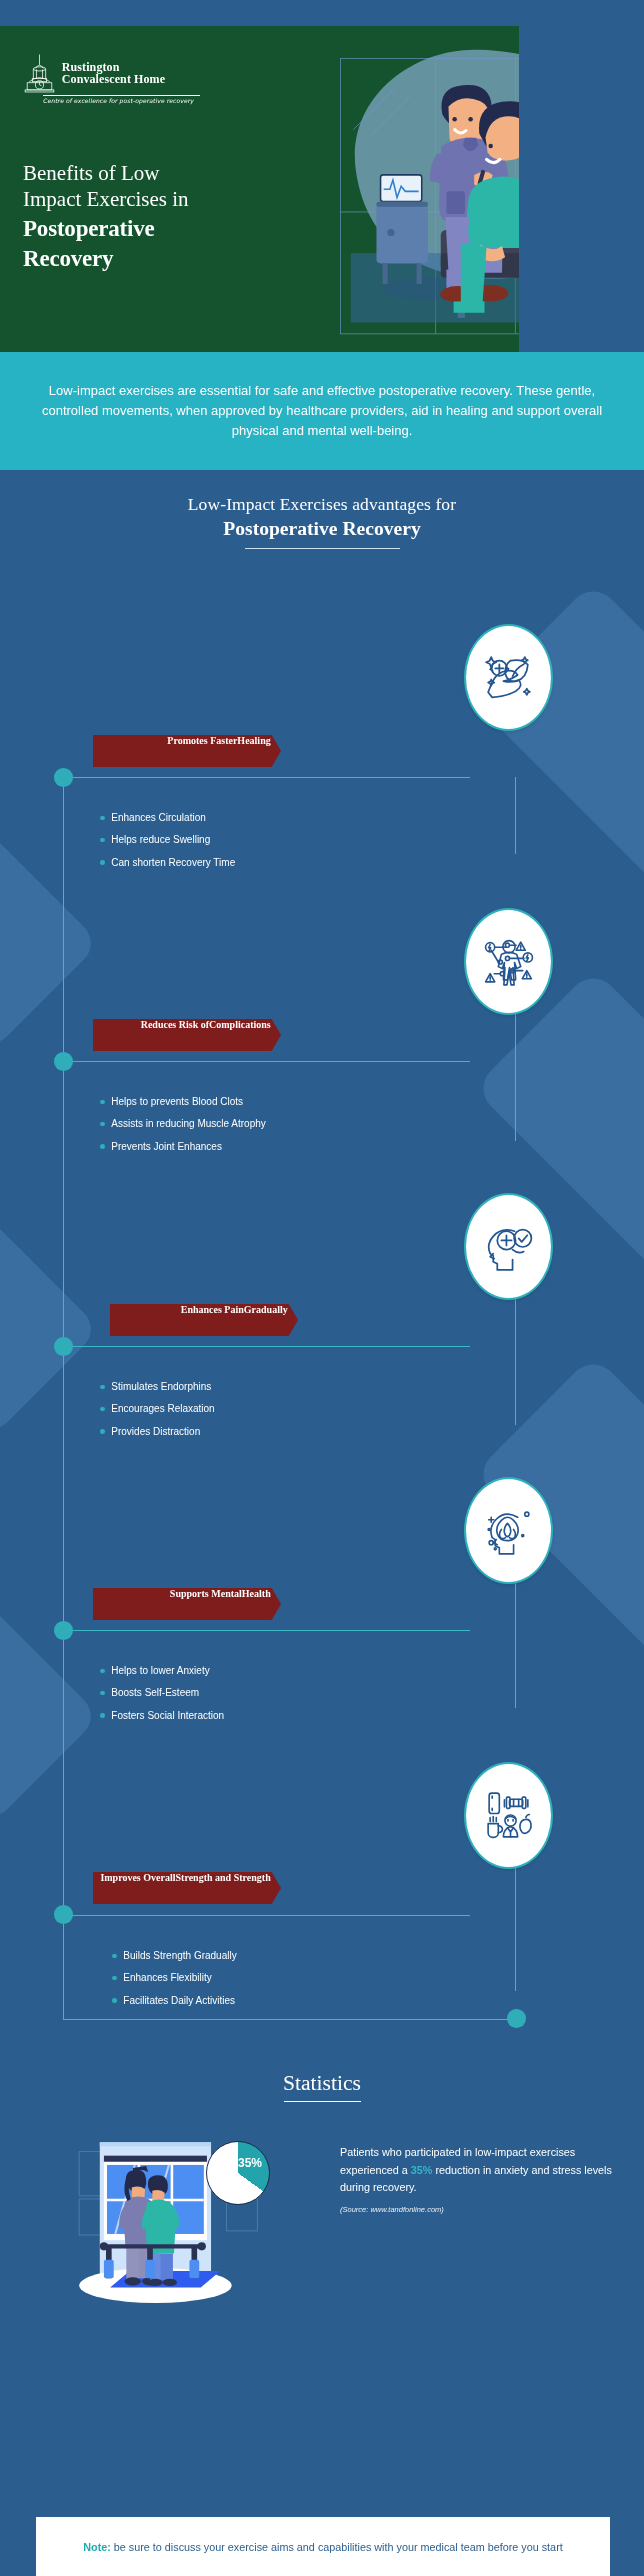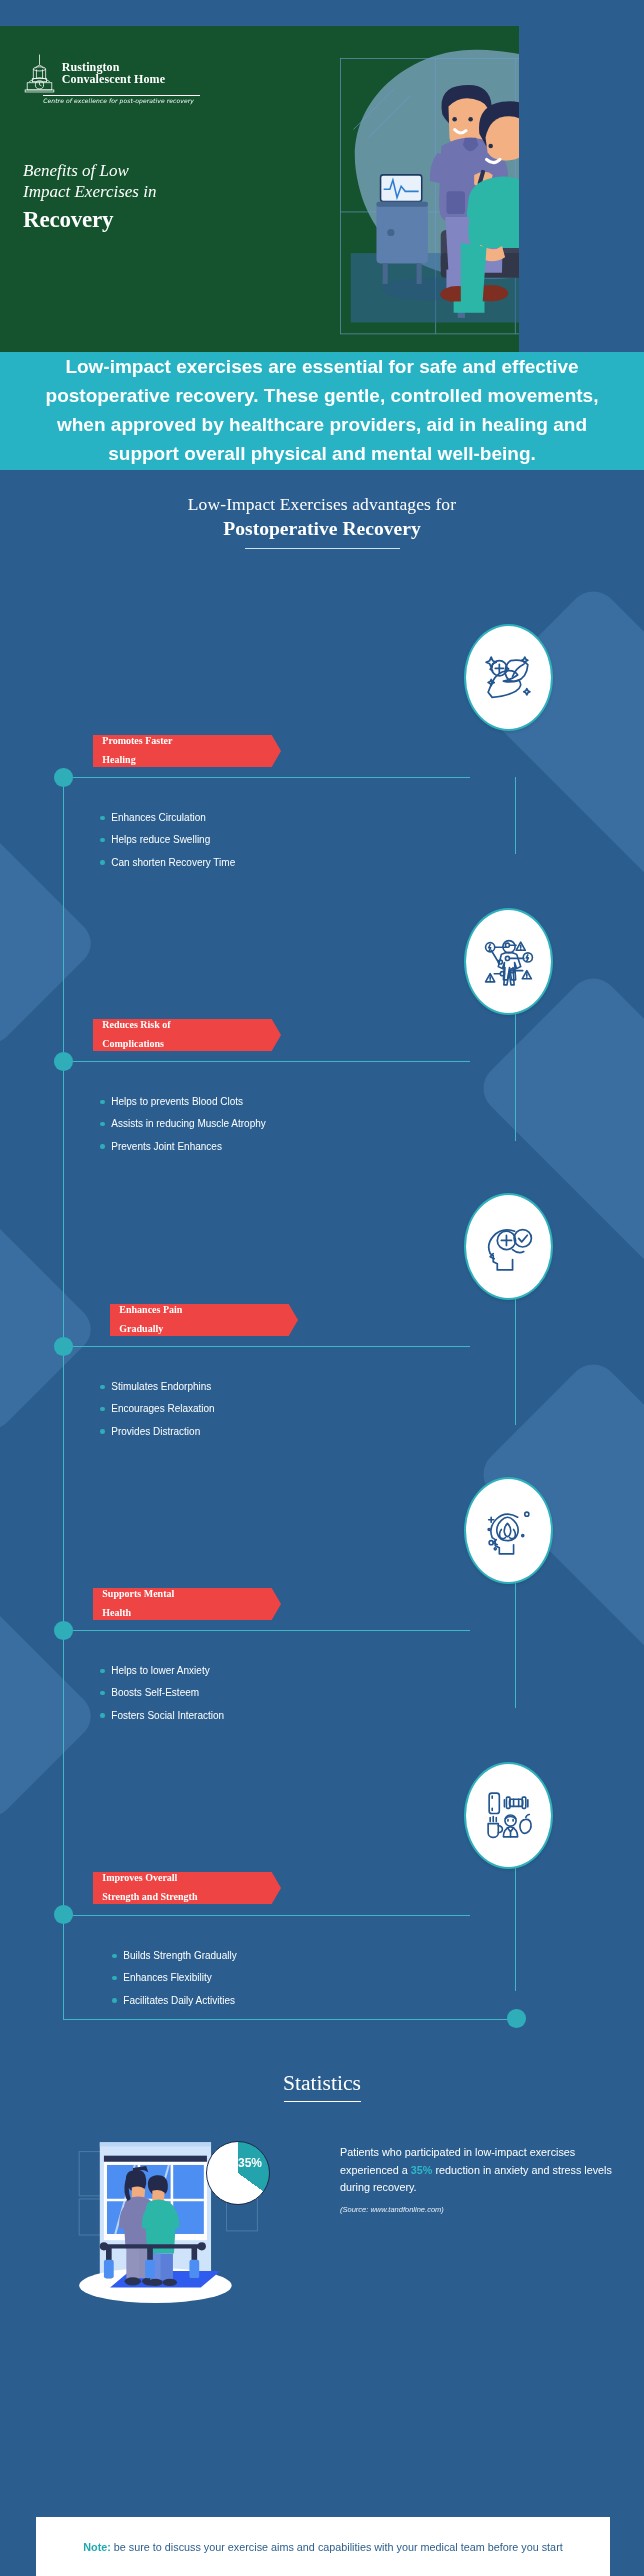--- a/index.html
+++ b/index.html
@@ -43,40 +43,40 @@
     margin-left: 21.6px;
     font-family: "DejaVu Sans", sans-serif;
     font-style: italic; font-size: 6px; color: #ffffff; letter-spacing: 0.1px;
   }
 
   .head-title {
     position: absolute; left: 23px; top: 135px; width: 268px;
     color: #ffffff; font-family: "Liberation Serif", serif;
   }
   .head-title .l-thin {
-    display: block; font-size: 17px; font-weight: 400; line-height: 1.22; font-style: italic;
+    display: block; font-size: 21px; font-weight: 400; line-height: 1.22;
   }
   .head-title .l-bold {
     display: block; font-size: 23px; font-weight: bold; line-height: 1.12; margin-top: 4.1px;
     letter-spacing: -0.2px;
   }
 
   
   .hero { position: absolute; left: 325px; top: 11.3px; width: 319px; height: 319px; }
 
   
   .intro {
     position: absolute; left: 0; top: 352px;
     width: 644px; height: 118px;
     background: #28b3c4;
     display: flex; align-items: center; justify-content: center;
   }
   .intro p {
     width: 562px; text-align: center; color: #ffffff;
-    font-size: 19px; line-height: 1.52; font-weight: 700;
+    font-size: 13px; line-height: 1.52; font-weight: 400;
   }
 
   
   .body-sec { position: absolute; left: 0; top: 471px; width: 644px; height: 1590px; overflow: hidden; }
 
   .deco { position: absolute; background: #3a6ea0; }
   .deco-r1 { width: 268px; height: 170px; right: -118px; top: 180px; transform: rotate(45deg); border-radius: 25px; }
   .deco-r2 { width: 268px; height: 170px; right: -118px; top: 567px; transform: rotate(45deg); border-radius: 25px; }
   .deco-r3 { width: 268px; height: 170px; right: -118px; top: 953px; transform: rotate(45deg); border-radius: 25px; }
   .deco-l1 { width: 222px; height: 155px; left: -144px; top: 371px; transform: rotate(45deg); border-radius: 23px; }
@@ -111,22 +111,22 @@
     position: absolute; width: 89px; height: 107px;
     border-radius: 50%; background: #ffffff;
     border: 2.6px solid #2fb0bd;
     display: flex; align-items: center; justify-content: center;
     box-shadow: 0 1.5px 3.1px rgba(0,0,0,.10);
   }
   .icon-bub svg { width: 56px; height: 56px; display: block; }
 
   .lbl {
     position: absolute; height: 32px; min-width: 170px;
-    background: #ef4444; display: flex; flex-direction: column;
-    justify-content: space-between; padding: 0 10.3px 0 9.3px;
+    background: #7f1d1d; display: flex; flex-direction: row;
+    justify-content: flex-end; padding: 0 10.3px 0 9.3px;
     clip-path: polygon(0 0, calc(100% - 9.3px) 0, 100% 50%, calc(100% - 9.3px) 100%, 0 100%);
   }
   .lbl span {
     display: block; color: #ffffff; font-family: "Liberation Serif", serif;
     font-weight: bold; font-size: 10px; line-height: 1.26; white-space: nowrap;
   }
 
   .bullets { position: absolute; }
   .bullets li {
     list-style: none; display: flex; align-items: flex-start; gap: 6.7px;
@@ -284,20 +284,21 @@
           <span class="logo-l2">Convalescent Home</span>
         </div>
       </div>
       <div class="logo-rule"></div>
       <div class="logo-tag">Centre of excellence for post-operative recovery</div>
     </div>
 
     <div class="head-title">
       <span class="l-thin">Benefits of Low</span>
       <span class="l-thin">Impact Exercises in</span>
+      <span class="l-bold">Postoperative</span>
       <span class="l-bold">Recovery</span>
     </div>
   </div>
 
   <div class="intro">
     <p>Low-impact exercises are essential for safe and effective postoperative recovery. These gentle, controlled movements, when approved by healthcare providers, aid in healing and support overall physical and mental well-being.</p>
   </div>
 
   <div class="body-sec">
     <div class="deco deco-r1"></div>

